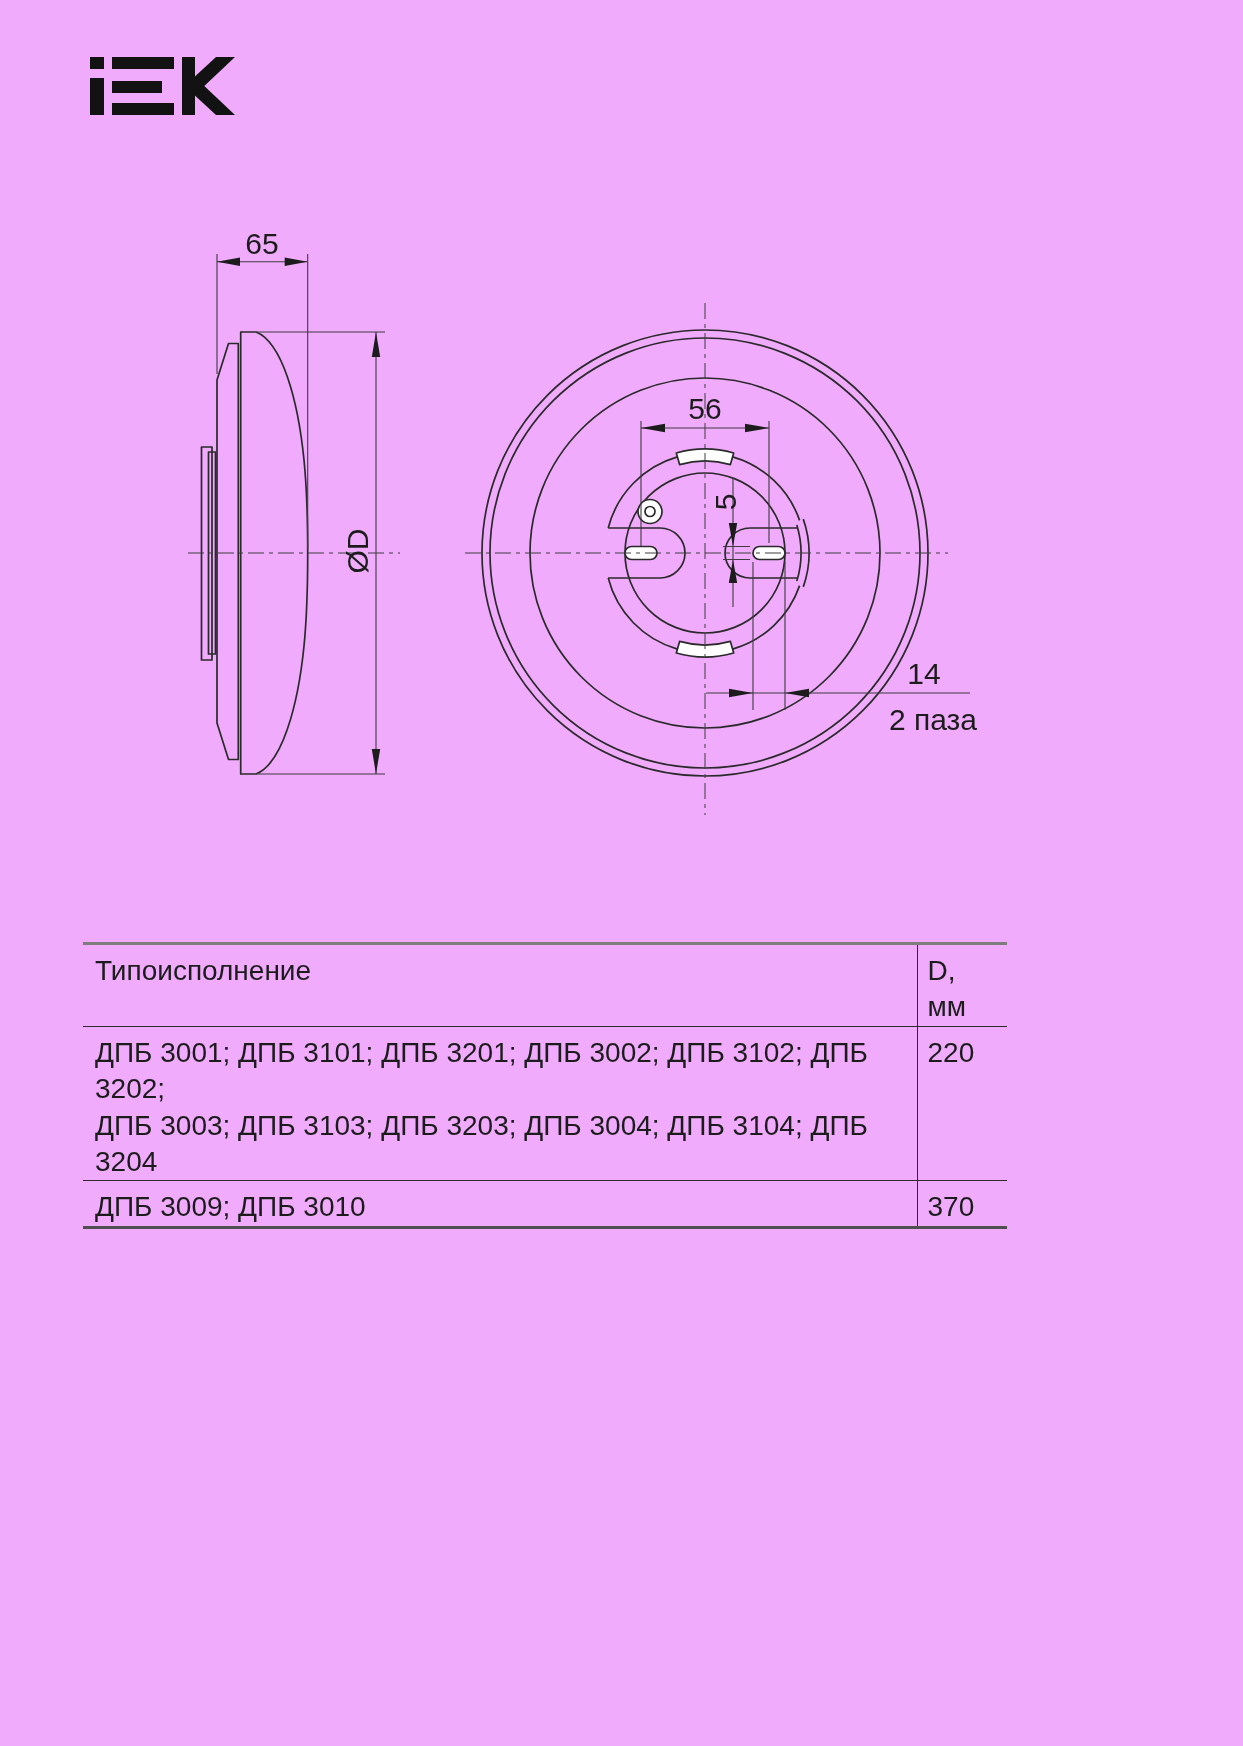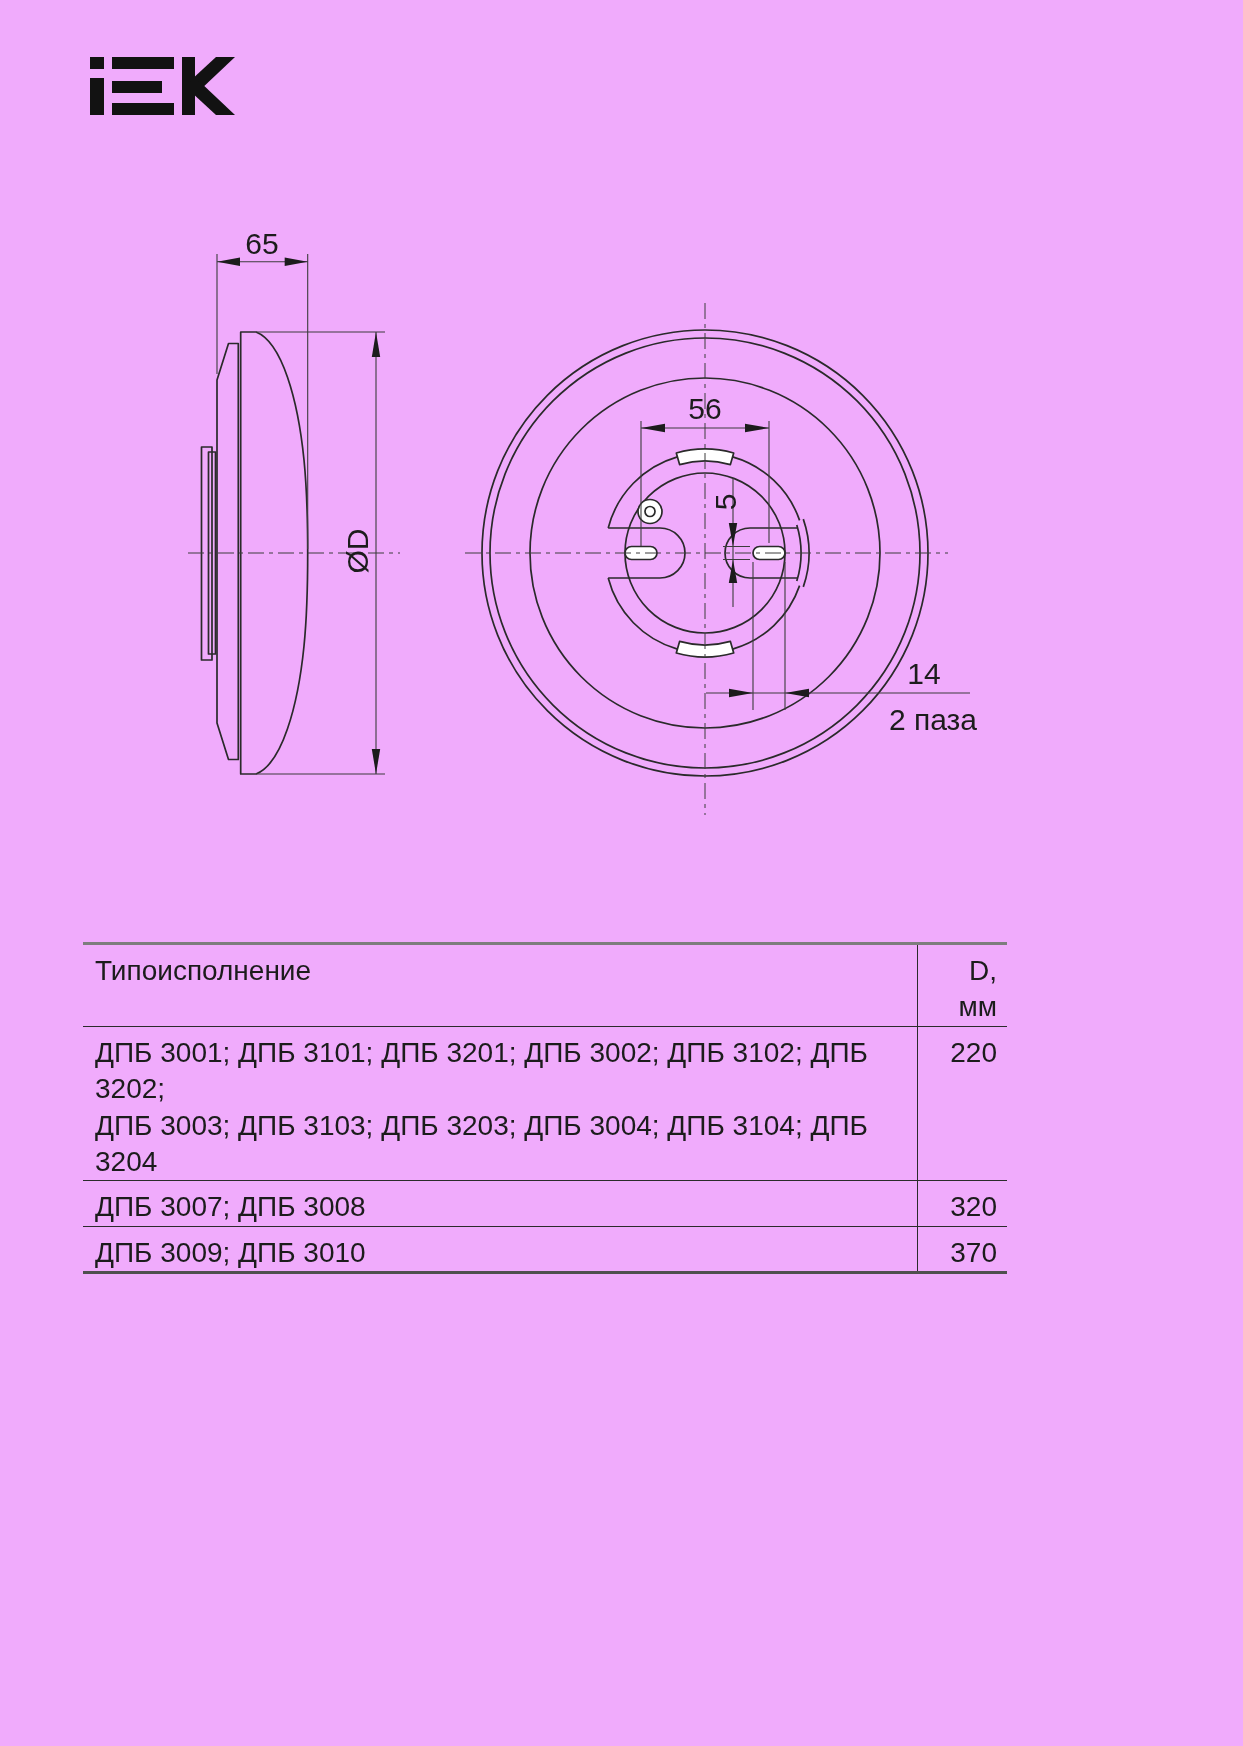--- a/index.html
+++ b/index.html
@@ -19,21 +19,21 @@
   .spec-table{
     position:absolute;left:83px;top:942px;width:924px;
     border-collapse:collapse;table-layout:fixed;
     border-top:3px solid #7d7d7d;border-bottom:3px solid #4f4f4f;
     font-size:28px;color:#1c1c1c;
   }
   .spec-table td{
     vertical-align:top;padding:8px 10px 0 12px;line-height:1.3;
     white-space:pre-line;box-sizing:border-box;overflow:hidden;
   }
-  .spec-table td.dcol{border-left:1.5px solid #2b2b2b;padding-left:10px;text-align:right;}
+  .spec-table td.dcol{border-left:1.5px solid #2b2b2b;padding-left:10px;}
   .spec-table tr.hrow td{height:46px;}
   .spec-table tr.r0 td{height:69px;border-top:1.5px solid #2b2b2b;}
   .spec-table tr.r1 td{height:40px;border-top:1.5px solid #2b2b2b;}
   .spec-table tr.r2 td{height:42px;border-top:1.5px solid #2b2b2b;}
   .spec-table tr.r3 td{height:42px;border-top:1.5px solid #2b2b2b;}
   .caption{position:absolute;left:83px;top:1386px;font-size:29px;color:#161616;}
 </style>
 </head>
 <body>
 
@@ -148,24 +148,20 @@
     <tbody>
         <tr class="hrow">
       <td>Типоисполнение</td>
       <td class="dcol">D, мм</td>
     </tr>
     <tr class="r0">
       <td>ДПБ 3001; ДПБ 3101; ДПБ 3201; ДПБ 3002; ДПБ 3102; ДПБ 3202;
 ДПБ 3003; ДПБ 3103; ДПБ 3203; ДПБ 3004; ДПБ 3104; ДПБ 3204</td>
       <td class="dcol">220</td>
     </tr>
-    <tr class="r2">
-      <td>ДПБ 3007; ДПБ 3008</td>
-      <td class="dcol">320</td>
-    </tr>
     <tr class="r3">
       <td>ДПБ 3009; ДПБ 3010</td>
       <td class="dcol">370</td>
     </tr>
   </tbody>
     </table>
 
 
 </div>
 

